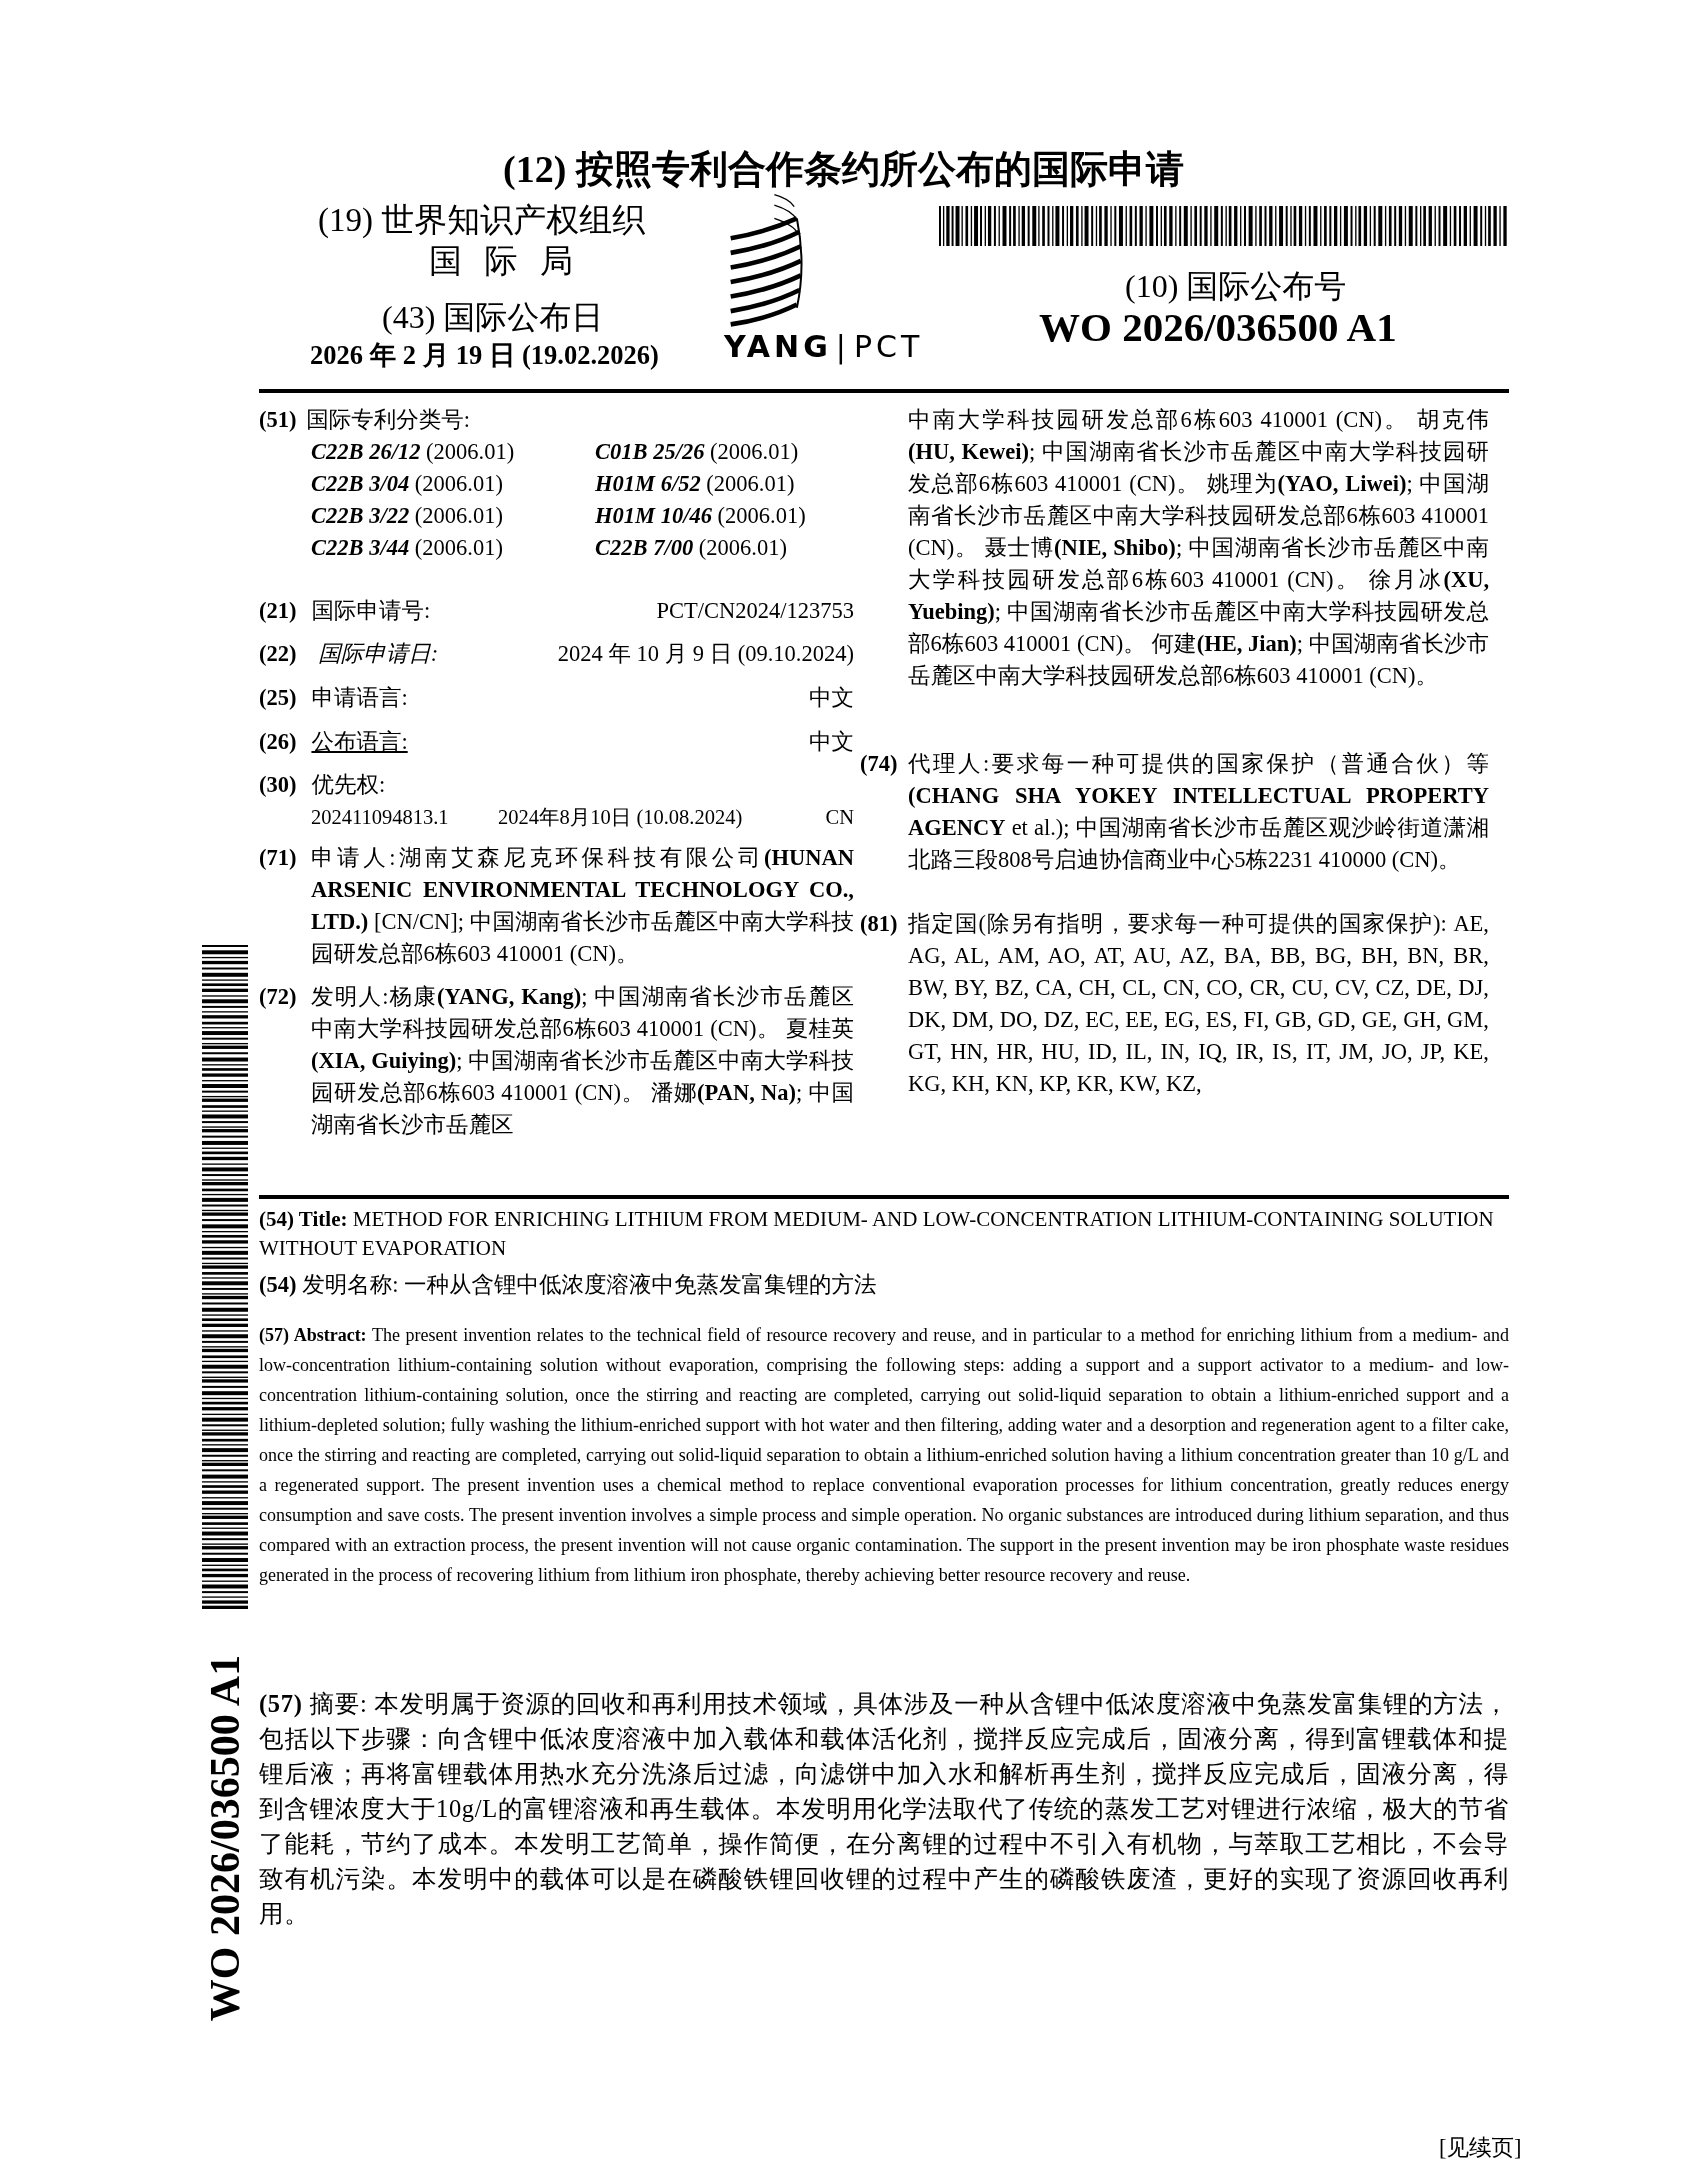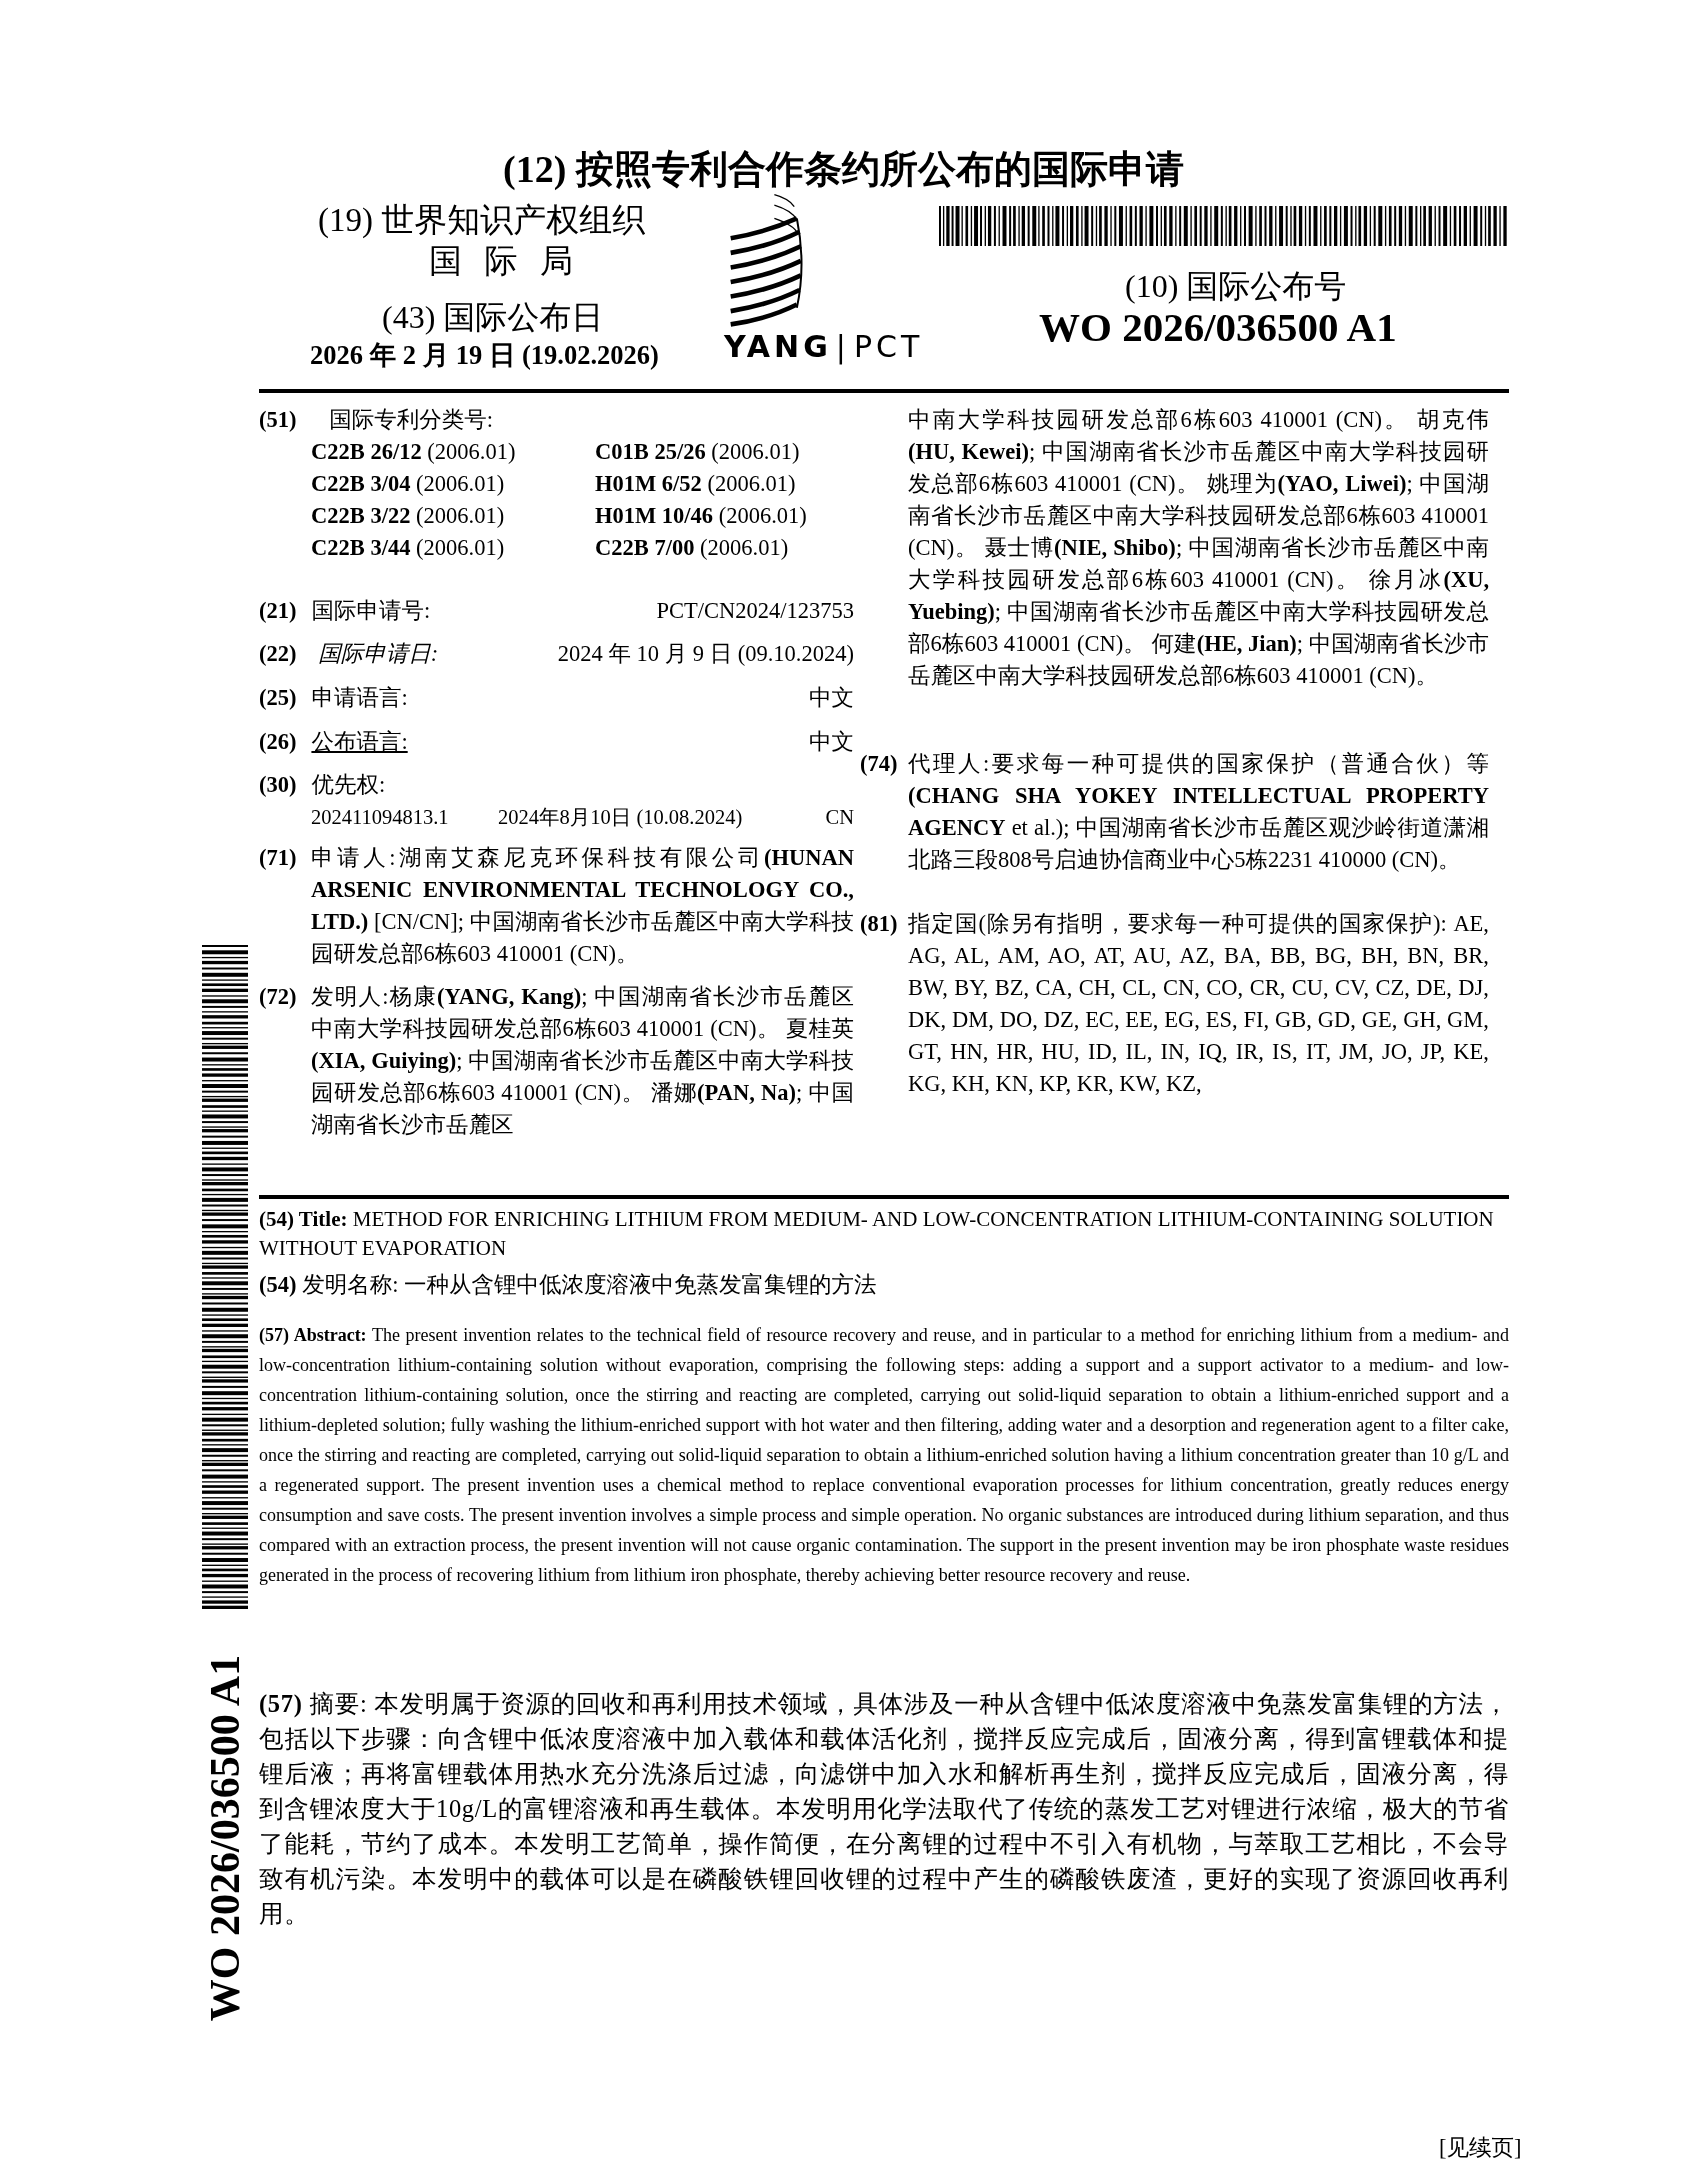--- a/index.html
+++ b/index.html
@@ -37,21 +37,21 @@
   #rule1 { top: 389px; }
   #rule2 { top: 1195px; }
 
   
   .col { font-size: 22.5px; line-height: 32px; }
   #left-col { left: 259px; top: 404px; width: 595px; height: 767px; }
   #right-col { left: 860px; top: 404px; width: 629px; height: 767px; }
 
   .ipc-grid { position: absolute; left: 52px; top: 32px; display: grid; grid-template-columns: 284px 291px; row-gap: 0; }
   .ipc-grid div { white-space: nowrap; }
-  .ipc-code { font-weight: bold; }
+  .ipc-code { font-weight: bold; font-style: italic; }
 
   .row-val { position: absolute; right: 0; }
   .para { position: absolute; left: 52px; right: 0; text-align: justify; }
 
   
   #title-en { left: 259px; top: 1205px; width: 1250px; font-size: 21px; line-height: 29px; }
   #title-zh { left: 259px; top: 1270px; width: 1250px; font-size: 22.5px; line-height: 29px; }
   #abstract-en { left: 259px; top: 1320px; width: 1250px; font-size: 18px; line-height: 30px; text-align: justify; }
   #abstract-zh { left: 259px; top: 1686px; width: 1250px; font-size: 24.5px; line-height: 35px; text-align: justify; letter-spacing: 0.7px; }
   #continued { left: 1439px; top: 2132px; font-size: 22.5px; }
@@ -343,21 +343,21 @@
 <div id="side-pubno" class="abs">
   <span>WO 2026/036500 A1</span>
 </div>
 
 <div id="rule1" class="abs rule"></div>
 
 <div id="left-col" class="abs col">
 
   <div class="abs" style="left:0; top:0;">
     <span class="b">(51)</span>
-    <span style="margin-left:27px;">国际专利分类号:</span>
+    <span style="margin-left:4px;">国际专利分类号:</span>
   </div>
   <div class="ipc-grid" style="top:32px;">
     <div><span class="ipc-code">C22B 26/12</span> <span>(2006.01)</span></div>
     <div><span class="ipc-code">C01B 25/26</span> <span>(2006.01)</span></div>
     <div><span class="ipc-code">C22B 3/04</span> <span>(2006.01)</span></div>
     <div><span class="ipc-code">H01M 6/52</span> <span>(2006.01)</span></div>
     <div><span class="ipc-code">C22B 3/22</span> <span>(2006.01)</span></div>
     <div><span class="ipc-code">H01M 10/46</span> <span>(2006.01)</span></div>
     <div><span class="ipc-code">C22B 3/44</span> <span>(2006.01)</span></div>
     <div><span class="ipc-code">C22B 7/00</span> <span>(2006.01)</span></div>

